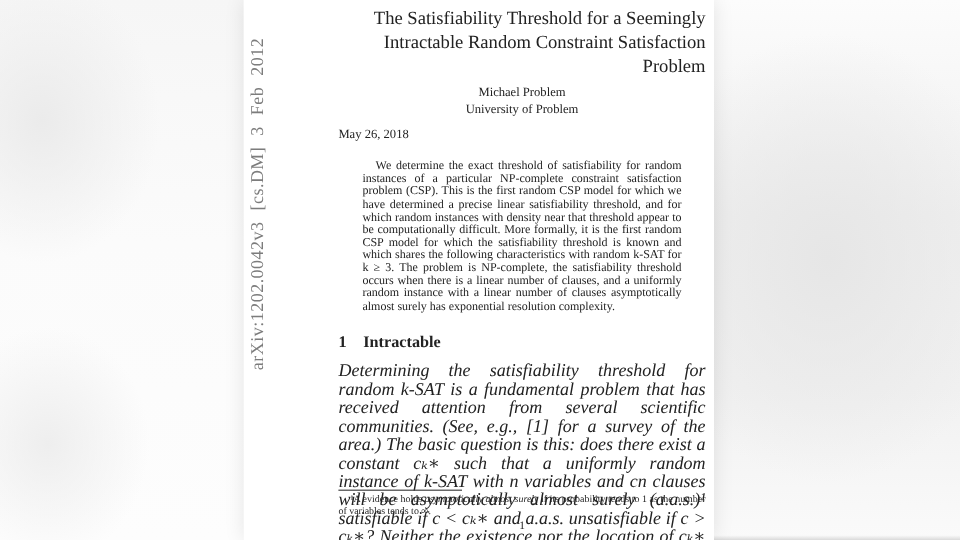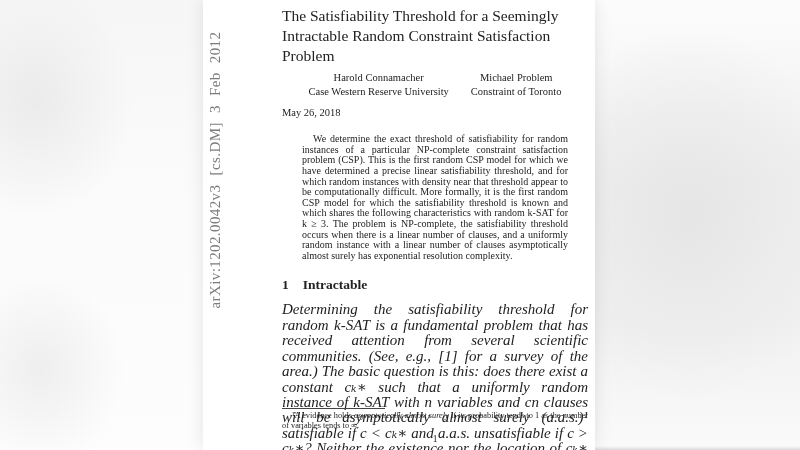--- a/index.html
+++ b/index.html
@@ -28,21 +28,21 @@
     box-shadow:0 0 16px rgba(0,0,0,0.10);
   }
   .arxiv-vertical{
     position:absolute; left:-156px; top:160px; width:340px; height:20px;
     transform:rotate(-90deg);
     font-size:15px; color:#7c7c7c; text-align:center;
     word-spacing:5px; letter-spacing:0.4px; white-space:nowrap;
   }
   .main{ position:absolute; left:79px; top:0; width:306px; }
   .title{
-    margin-top:6px; font-size:15.5px; line-height:1.3; text-align:left;
+    margin-top:6px; font-size:15.5px; line-height:1.3; text-align:right;
   }
   .authors{ display:flex; justify-content:center; gap:22px; margin-top:5px; }
   .author{ text-align:center; font-size:10.5px; line-height:1.28; }
   .author .aff{ display:block; }
   .date{ margin-top:9px; font-size:10.5px; }
   .abs-head{ margin-top:16px; text-align:center; font-size:10px; font-weight:bold; }
   .abs-text{
     margin:16px auto 0; width:266px; font-size:10px; line-height:1.06;
     text-align:justify; text-indent:11px;
   }
@@ -70,26 +70,22 @@
   <div class="page">
 
     <div class="arxiv-vertical">arXiv:1202.0042v3 [cs.DM] 3 Feb 2012</div>
 
     <div class="main">
 
       <div class="title">The Satisfiability Threshold for a Seemingly Intractable Random Constraint Satisfaction Problem</div>
 
       <div class="authors">
         <div class="author">
-          <span>Harold Connamacher</span>
-          <span class="aff">Case Western Reserve University</span>
-        </div>
-        <div class="author">
           <span>Michael Problem</span>
-          <span class="aff">Constraint of Toronto</span>
+          <span class="aff">University of Problem</span>
         </div>
       </div>
 
       <div class="date">May 26, 2018</div>
 
 
       <div class="abs-text">We determine the exact threshold of satisfiability for random instances of a particular NP-complete constraint satisfaction problem (CSP). This is the first random CSP model for which we have determined a precise linear satisfiability threshold, and for which random instances with density near that threshold appear to be computationally difficult. More formally, it is the first random CSP model for which the satisfiability threshold is known and which shares the following characteristics with random k-SAT for k ≥ 3. The problem is NP-complete, the satisfiability threshold occurs when there is a linear number of clauses, and a uniformly random instance with a linear number of clauses asymptotically almost surely has exponential resolution complexity.</div>
 
       <div class="sec-head">
         <span class="num">1</span><span>Intractable</span>

